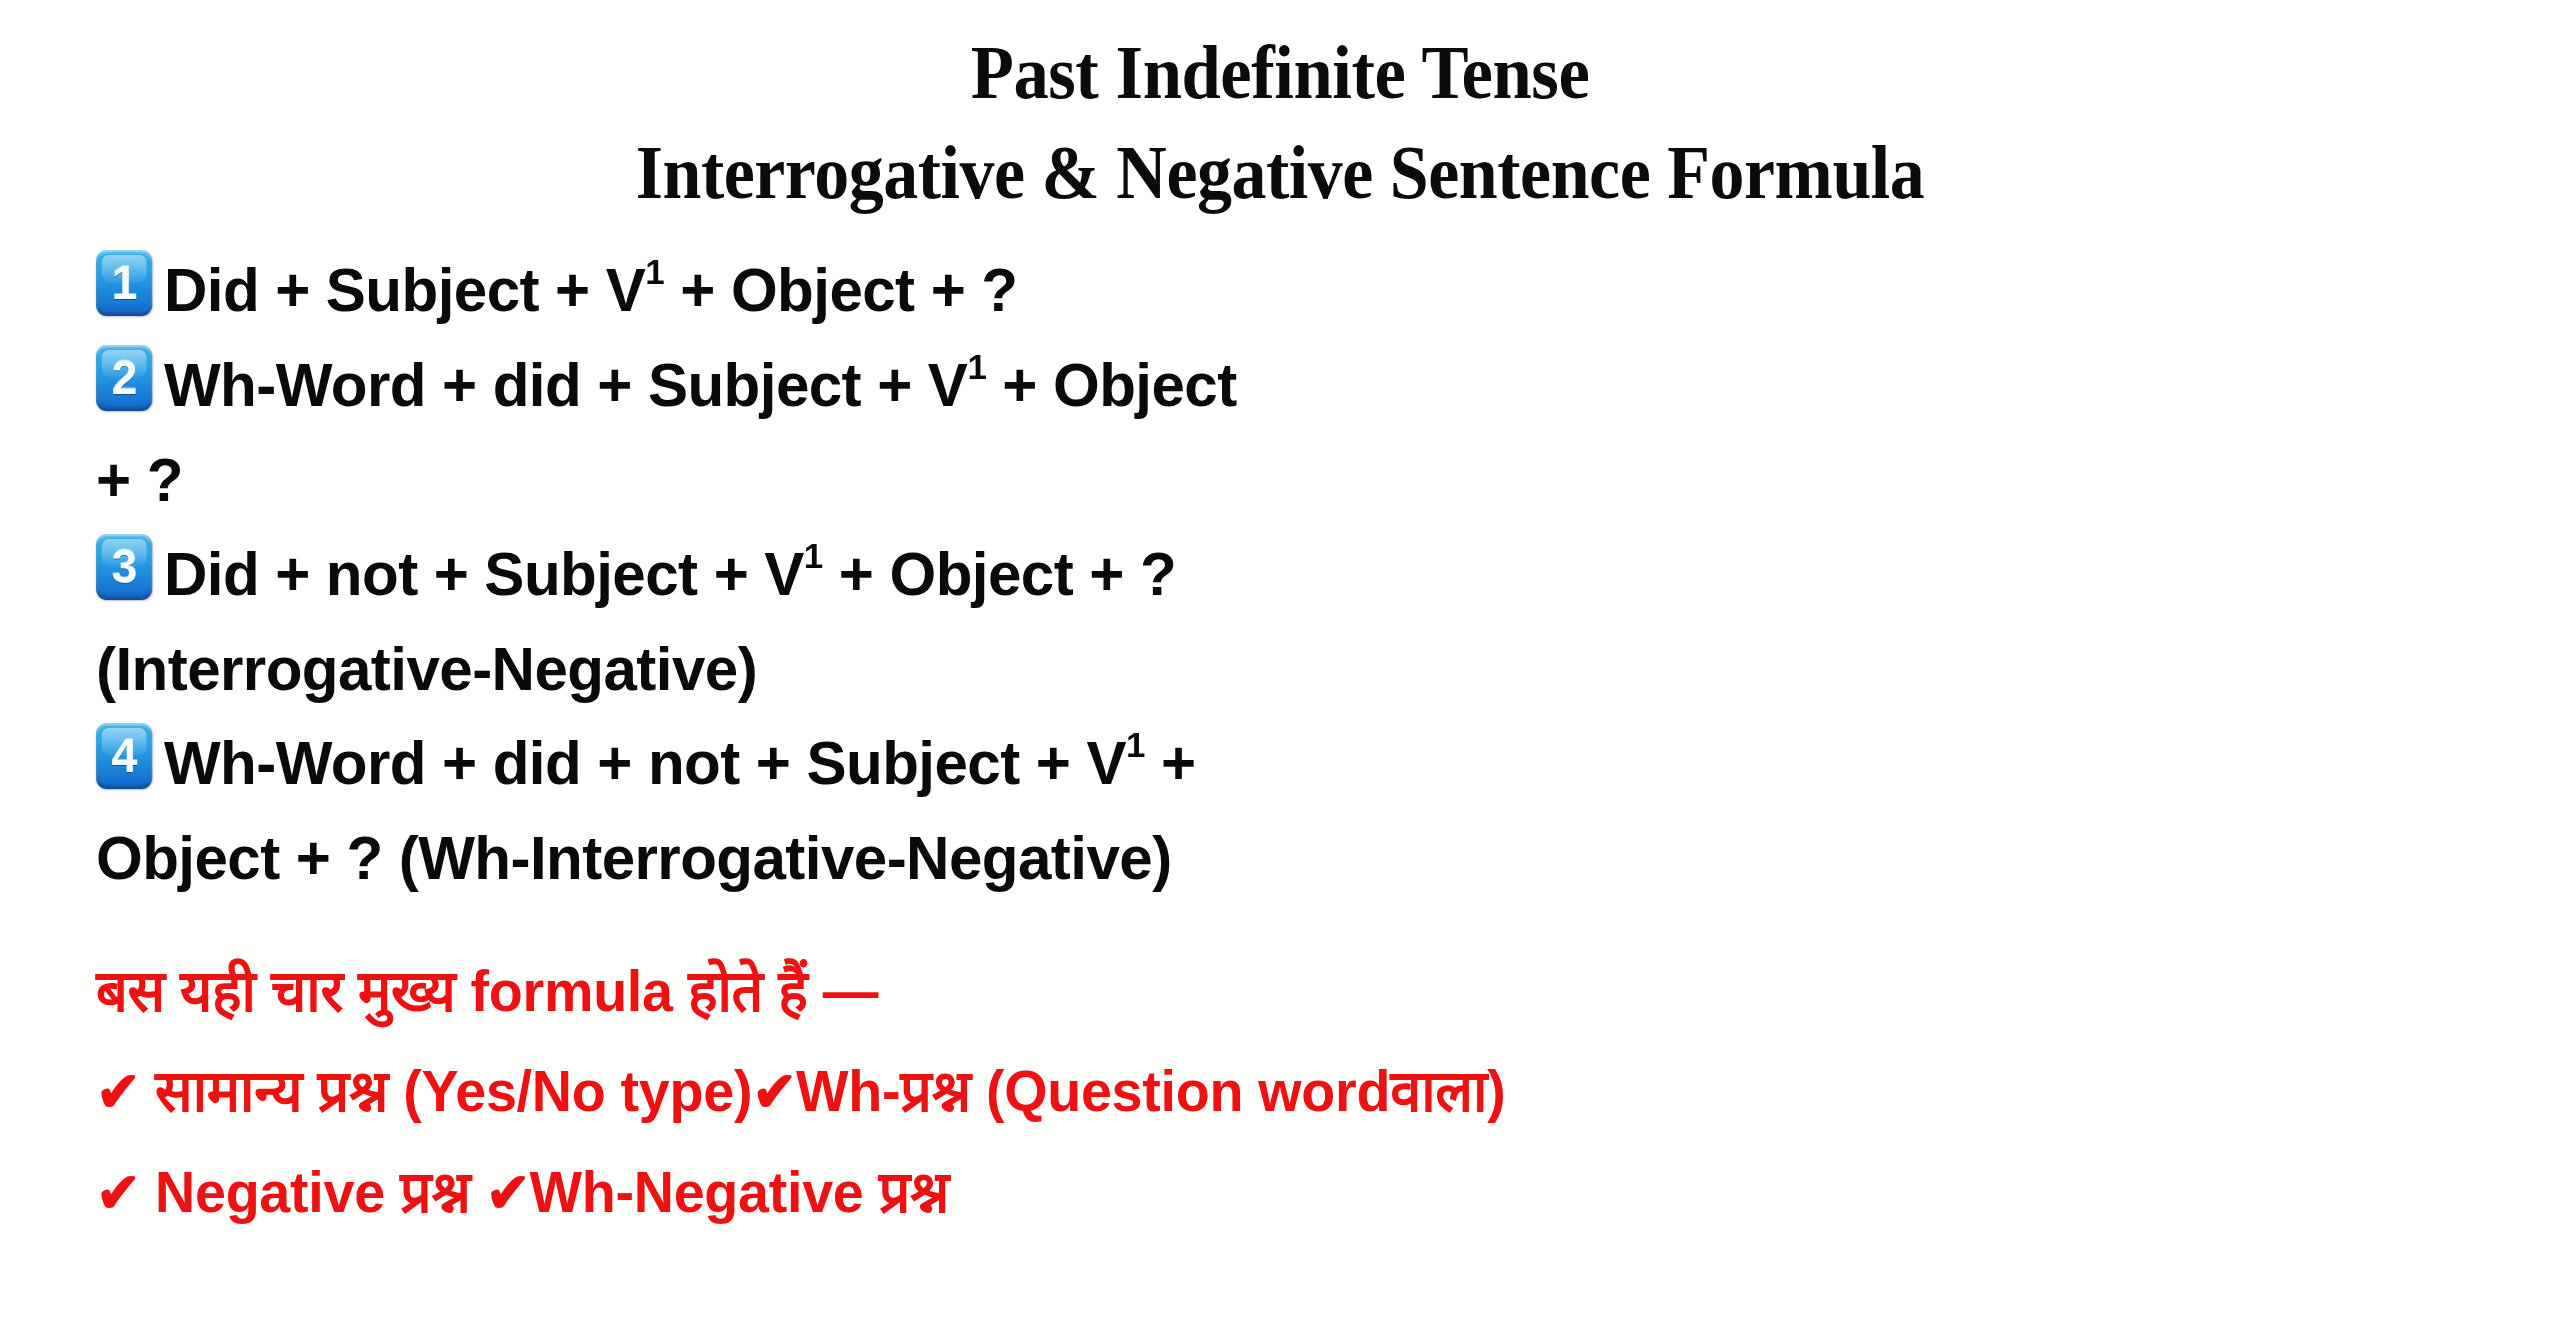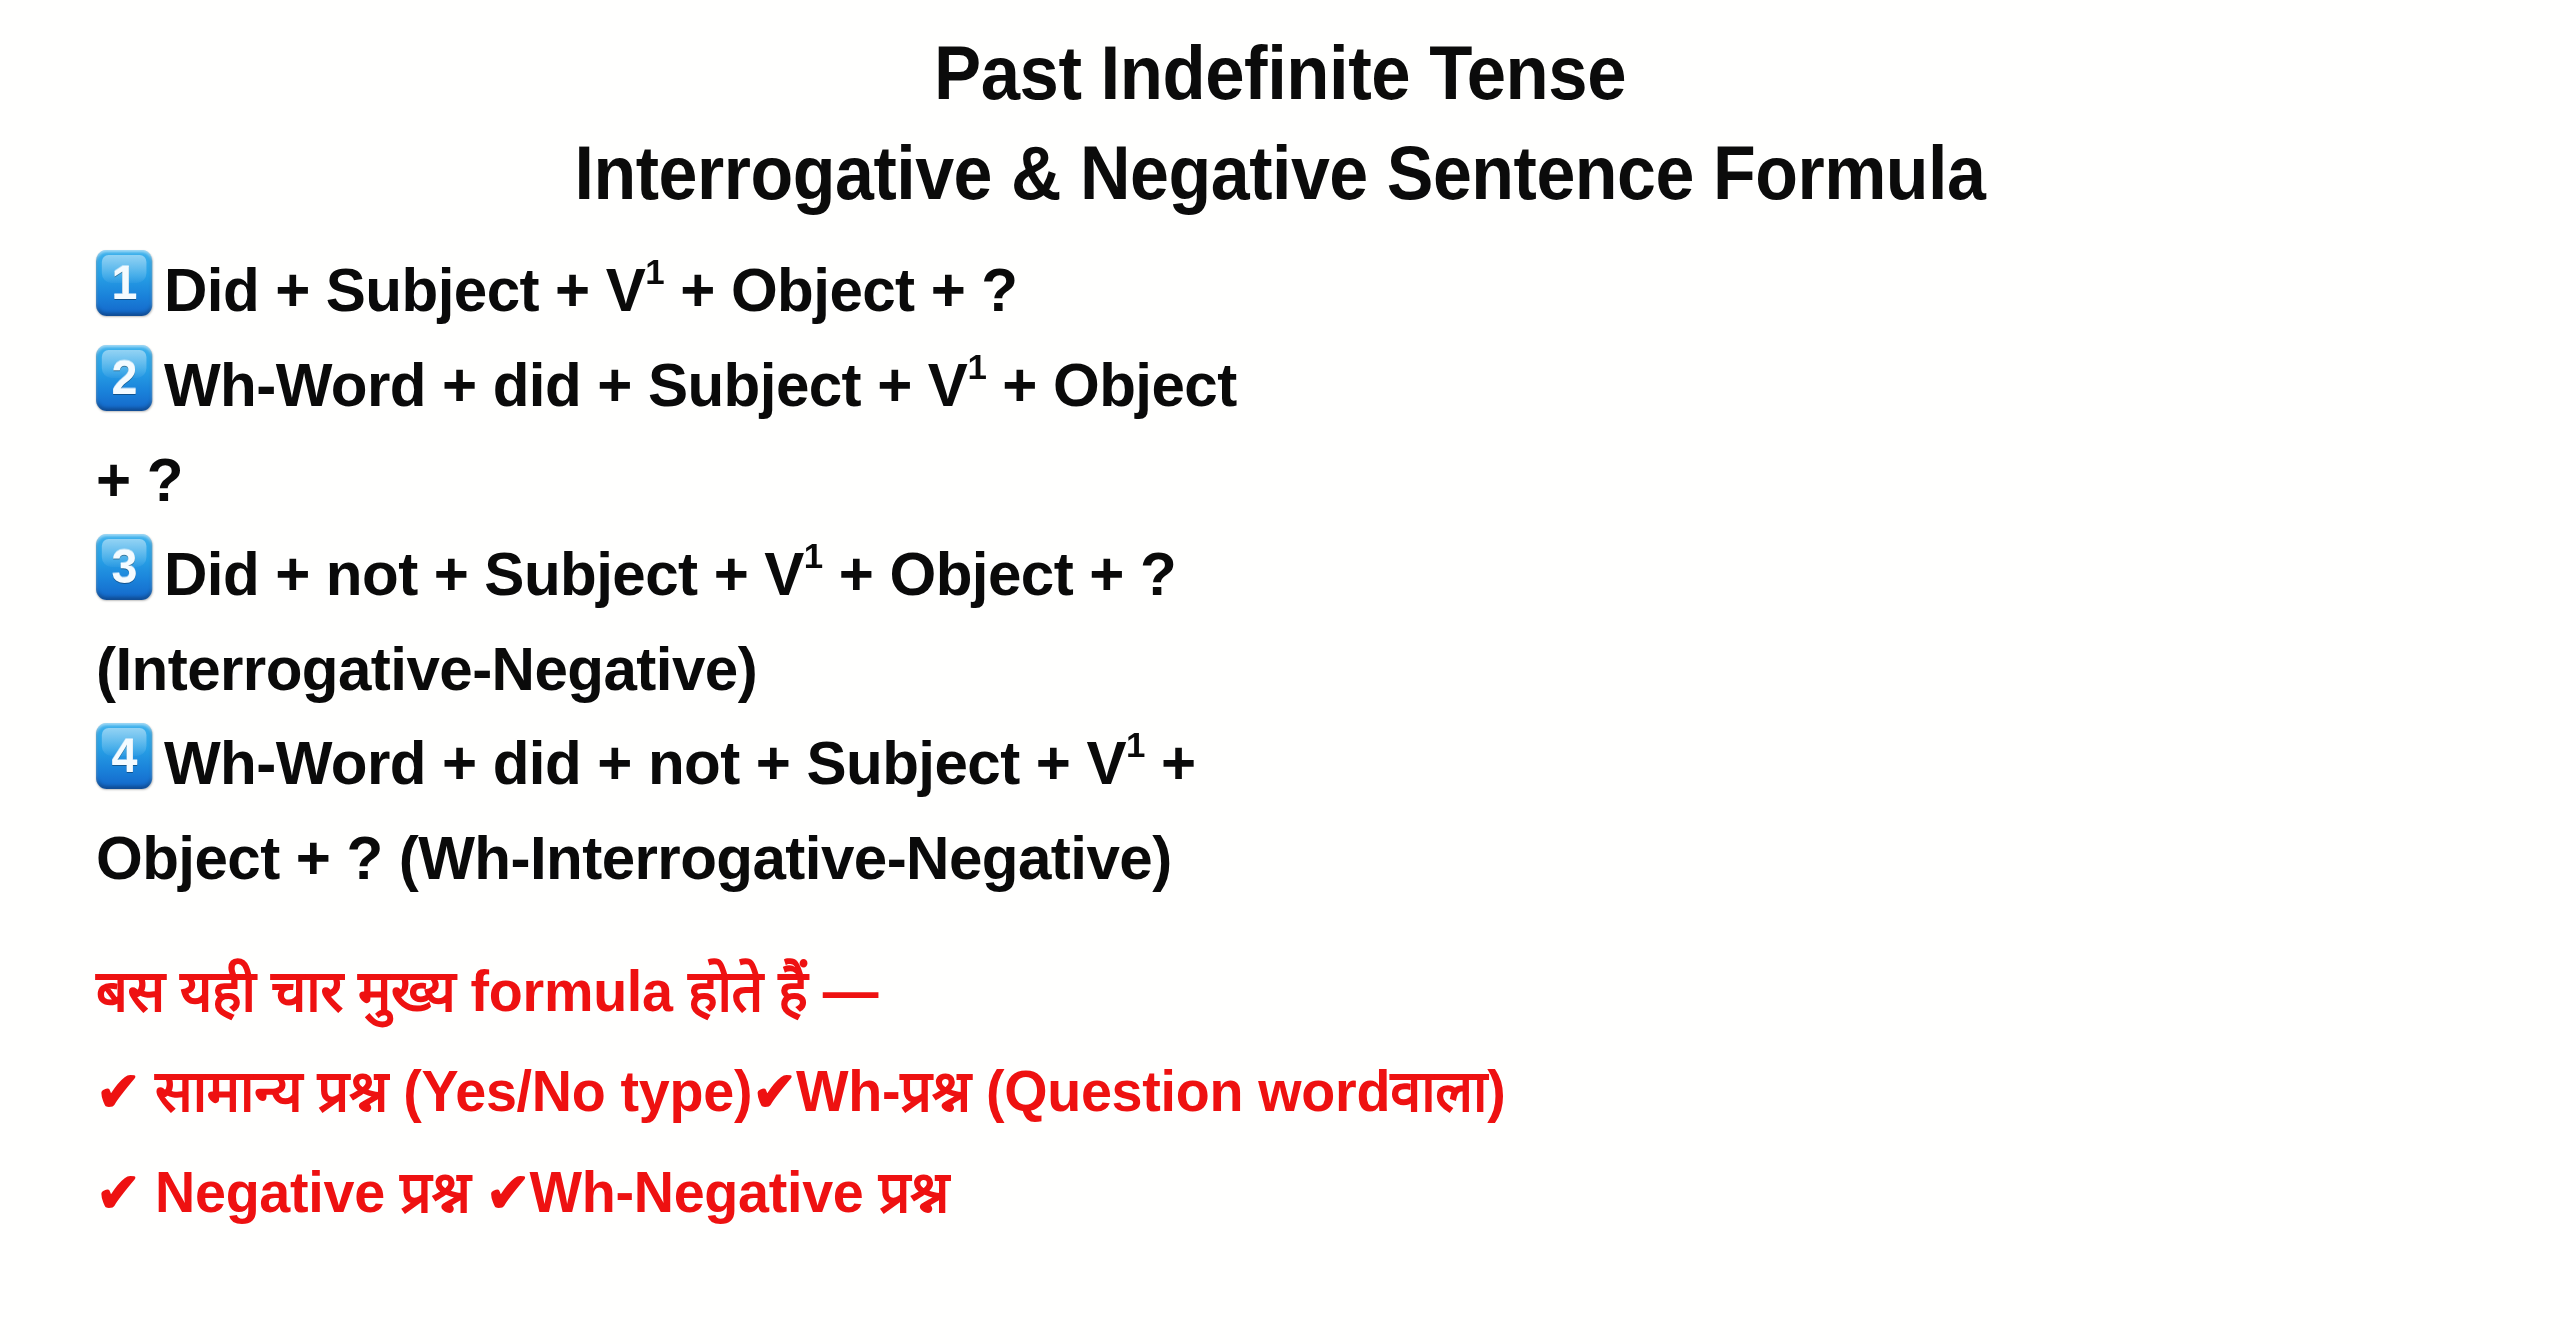--- a/index.html
+++ b/index.html
@@ -20,20 +20,21 @@
     width: 2560px;
     height: 1344px;
     background: #fffffe;
     box-sizing: border-box;
   }
 
   
   .title-block {
     padding-top: 30px;
     text-align: center;
+    font-family: Liberation Serif, serif;
   }
   .title-main {
     font-size: 76px;
     font-weight: 700;
     color: #0b0b0b;
     letter-spacing: -0.5px;
     line-height: 1.12;
     transform: scaleX(0.93);
     transform-origin: center;
     white-space: nowrap;

